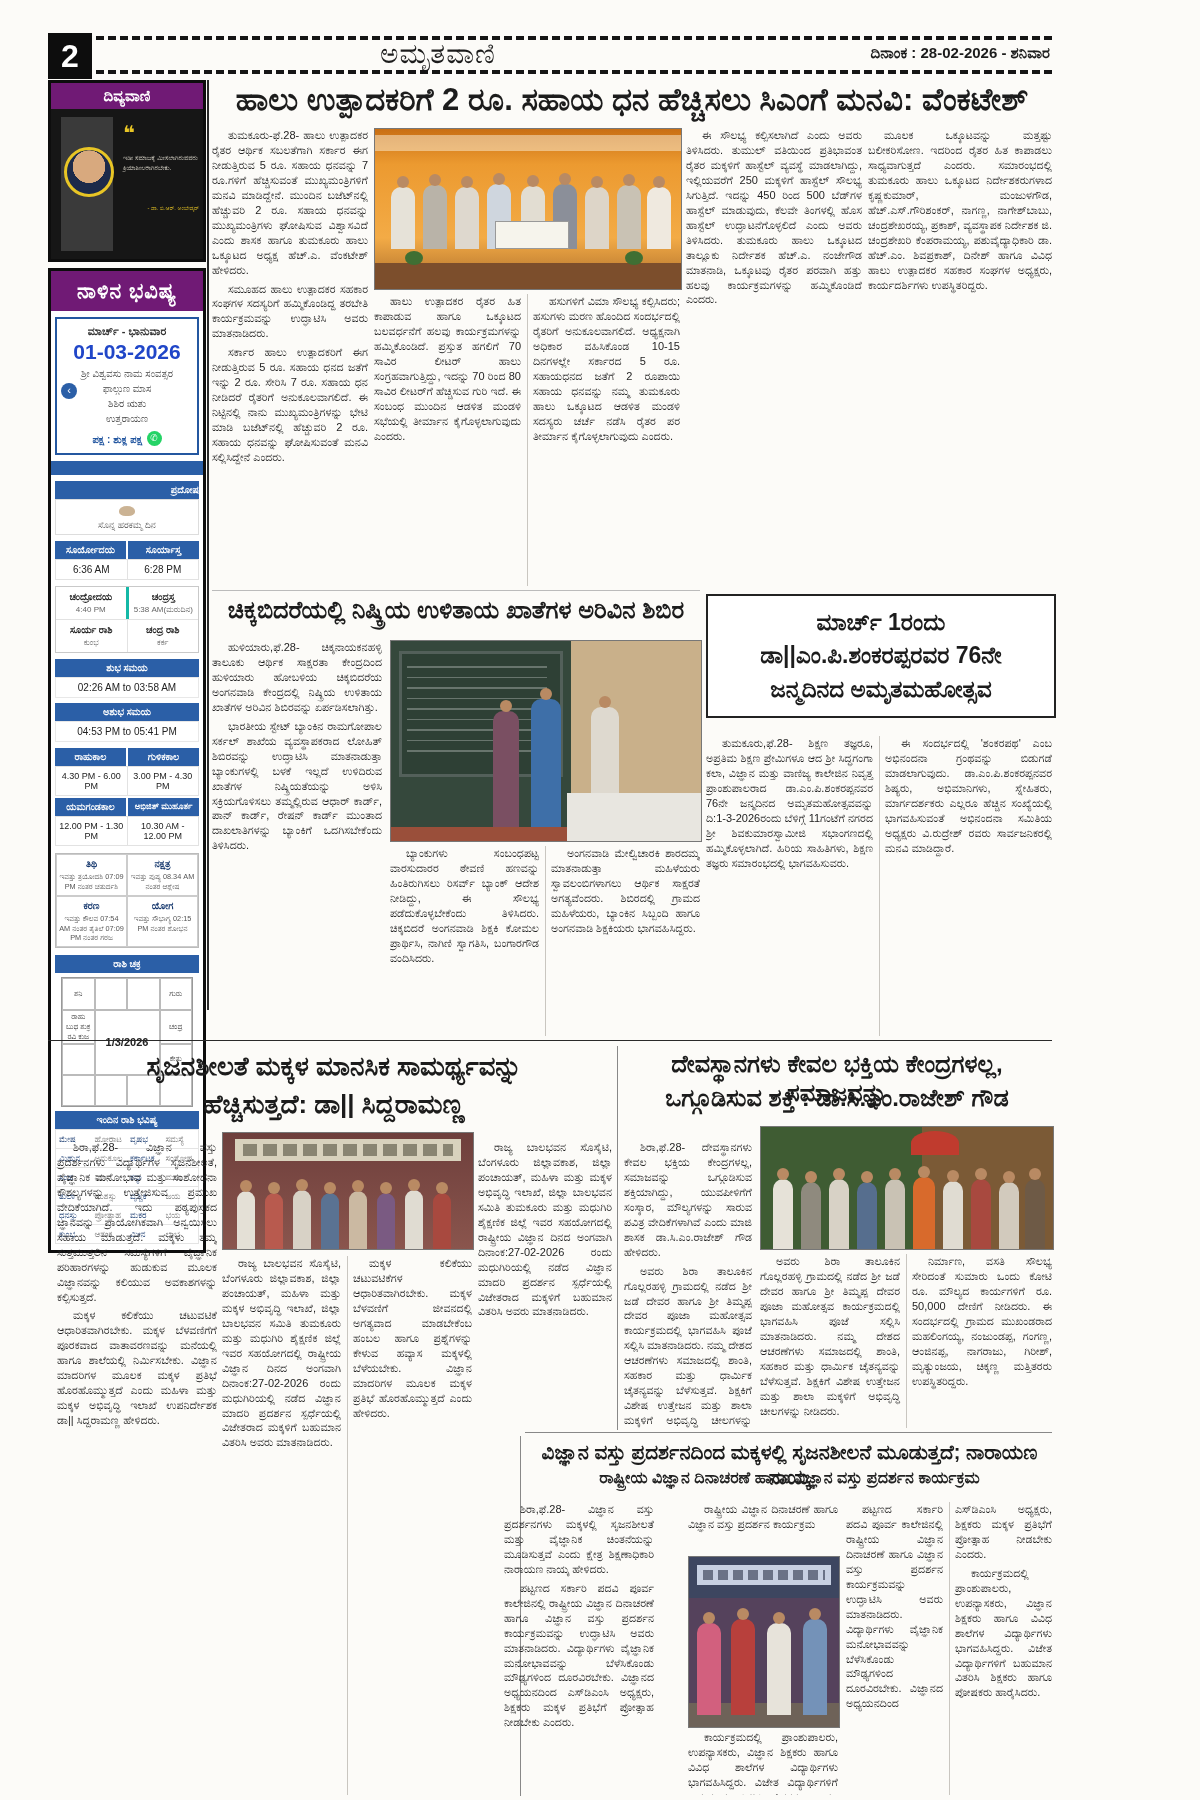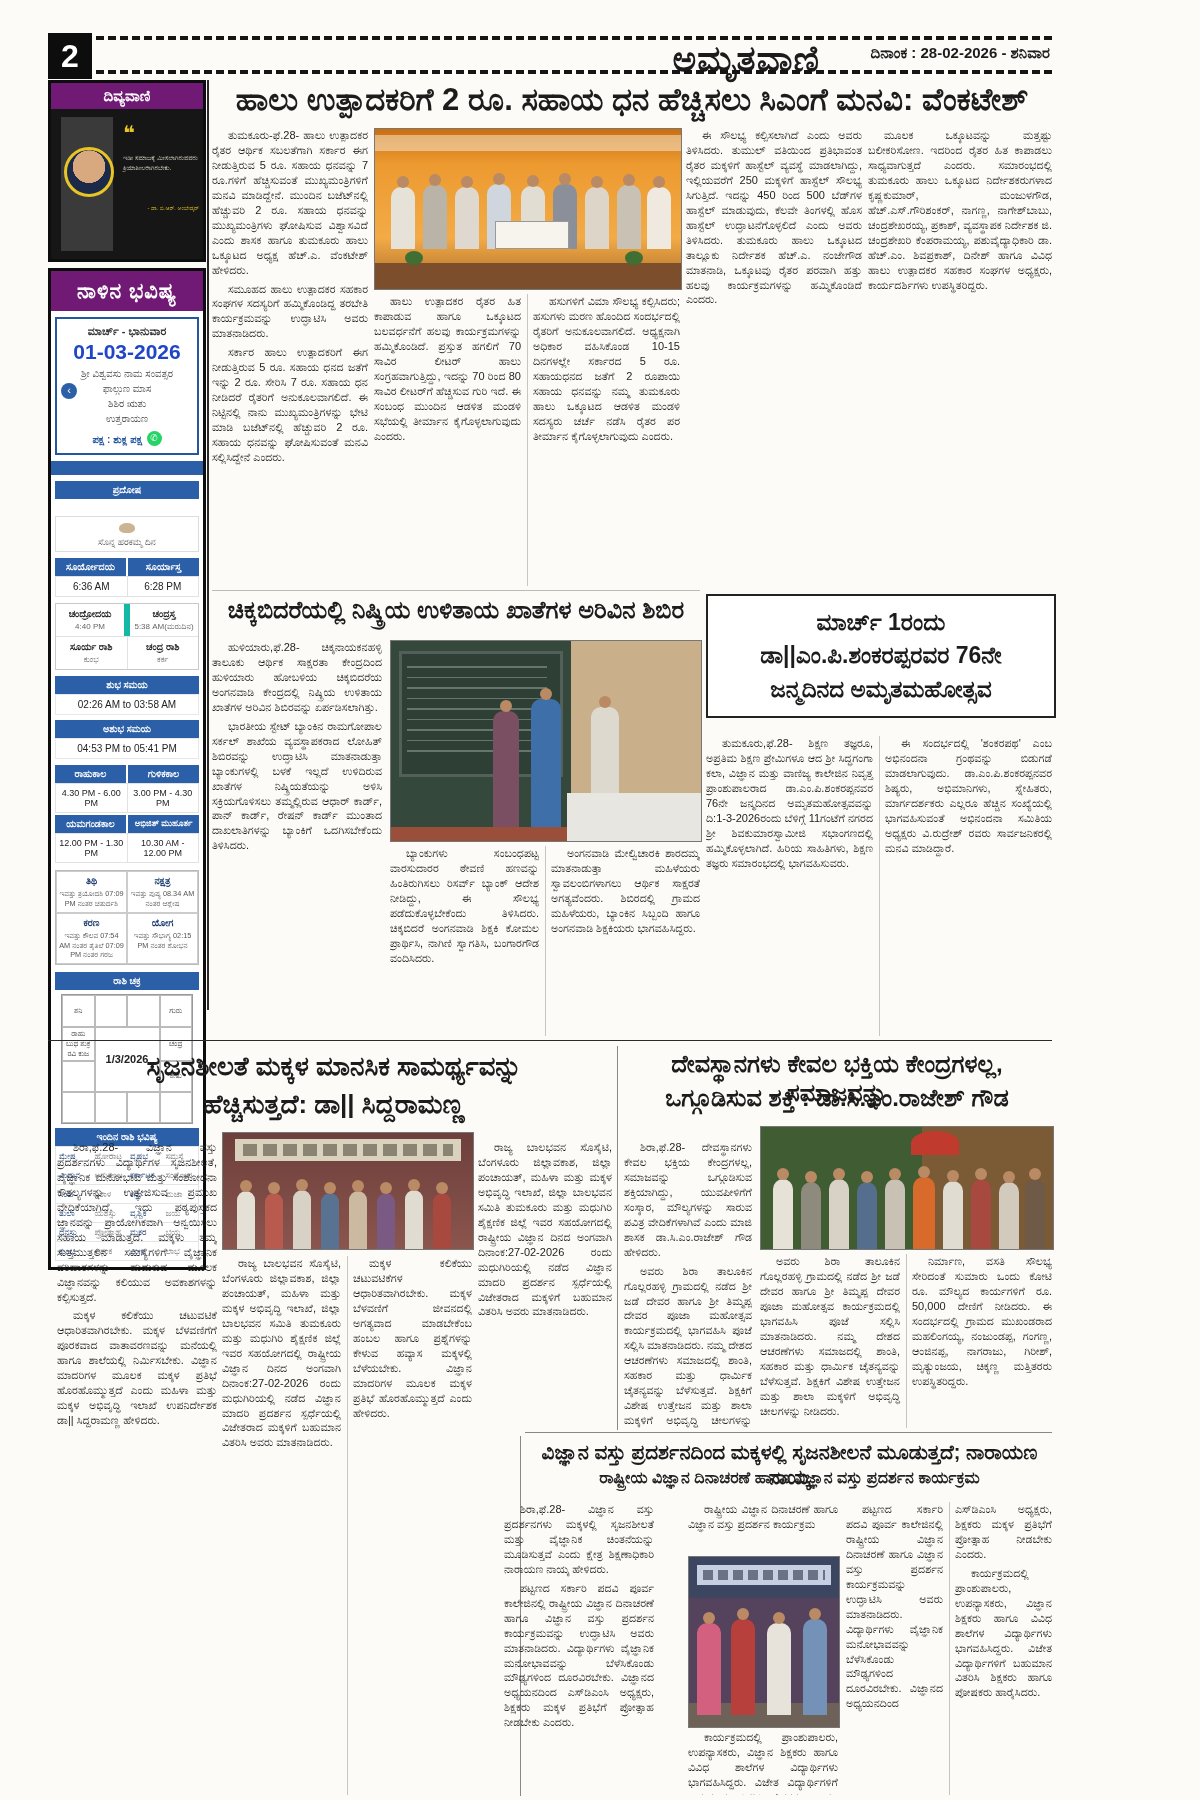--- a/index.html
+++ b/index.html
@@ -1,21 +1,21 @@
 <!DOCTYPE html>
 <html><head>
 <meta charset="utf-8">
 <style>
   html,body{margin:0;padding:0;background:#e8e6e1;}
   #sheet{position:relative;width:1200px;height:1800px;background:#fcfbf8;margin:0 auto;overflow:hidden;
          font-family:"Liberation Sans","DejaVu Sans",sans-serif;color:#1c1c1c;}
   .abs{position:absolute;}
   .dash{border-top:4px dashed #151515;height:0;}
   .pagenum{background:#0d0d0d;color:#fff;font-weight:bold;font-size:32px;text-align:center;line-height:46px;}
-  .masthead{font-size:36px;font-weight:bold;letter-spacing:1px;text-align:right;}
+  .masthead{font-size:28px;font-weight:normal;letter-spacing:1px;text-align:left;}
   .dateline{font-size:15px;font-weight:bold;text-align:right;}
   
   .h-main{font-size:31px;font-weight:bold;text-align:center;line-height:1.15;}
   .h-sub{font-size:24px;font-weight:bold;text-align:center;line-height:1.2;}
   .h-box{border:2px solid #222;text-align:center;font-size:23px;font-weight:bold;line-height:1.45;padding:10px 6px;background:#fff;}
   .h-mid{font-size:26px;font-weight:bold;text-align:center;line-height:1.25;}
   .h-sm{font-size:20px;font-weight:bold;text-align:center;line-height:1.25;}
   .h-xs{font-size:16px;font-weight:bold;text-align:center;line-height:1.2;}
   
   .colblock{overflow:hidden;column-gap:12px;column-rule:1px solid #c9c6c0;text-align:justify;}
@@ -86,38 +86,38 @@
         <div style="font-size:10px;color:#444;line-height:1.5;">ಶಿಶಿರ ಋತು</div>
         <div style="font-size:10px;color:#444;line-height:1.5;">ಉತ್ತರಾಯಣ</div>
         <div style="margin-top:3px;">
           <span style="font-size:10px;font-weight:bold;color:#2457a0;">ಪಕ್ಷ : ಶುಕ್ಲ ಪಕ್ಷ</span>
           <span class="wa">✆</span>
         </div>
       </div>
 
       <div style="background:#2b5fa7;height:14px;"></div>
 
-      <div class="bluebar" style="margin:6px 4px 17px 4px;">ಪ್ರದೋಷ</div>
+      <div class="bluebar" style="margin:6px 4px 0 4px;text-align:right;">ಪ್ರದೋಷ</div>
       <div style="margin:0 4px;border:1px solid #ddd;text-align:center;padding:2px 0 3px 0;">
         <div style="display:inline-block;width:16px;height:10px;background:#cbb394;border-radius:50% 50% 40% 40%;"></div>
         <div style="font-size:9px;color:#555;">ಸೊನ್ನ ಹರಕಮ್ಮ ದಿನ</div>
       </div>
 
       <div class="row2" style="margin:6px 4px 0 4px;gap:2px;">
         <div class="bluebar">ಸೂರ್ಯೋದಯ</div>
         <div class="bluebar">ಸೂರ್ಯಾಸ್ತ</div>
       </div>
       <div class="row2" style="margin:0 4px;border:1px solid #e2e2e2;">
         <div class="cellv" style="border-right:1px solid #e2e2e2;">6:36 AM</div>
         <div class="cellv">6:28 PM</div>
       </div>
 
       <div style="margin:6px 4px;border:1px solid #c9c9c9;">
         <div class="row2">
-          <div class="cellv" style="border-right:6px solid #14b8a6;">
+          <div class="cellv" style="border-right:3px solid #14b8a6;">
             <b style="font-size:9.5px;">ಚಂದ್ರೋದಯ</b><br>
             <small>4:40 PM</small>
           </div>
           <div class="cellv">
             <b style="font-size:9.5px;">ಚಂದ್ರಸ್ತ</b><br>
             <small>5:38 AM(ಮರುದಿನ)</small>
           </div>
         </div>
         <div class="row2" style="border-top:1px solid #e2e2e2;">
           <div class="cellv" style="border-right:1px solid #e2e2e2;">

